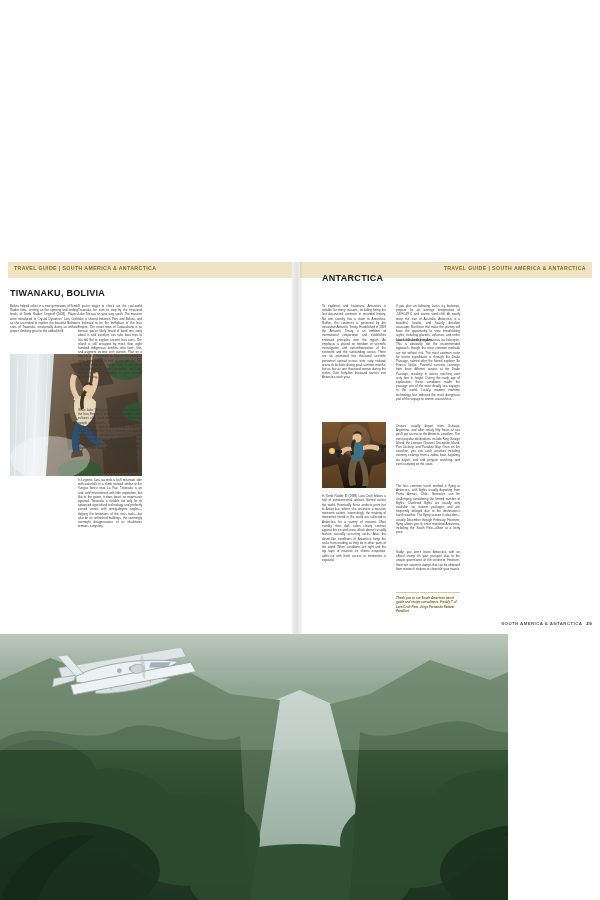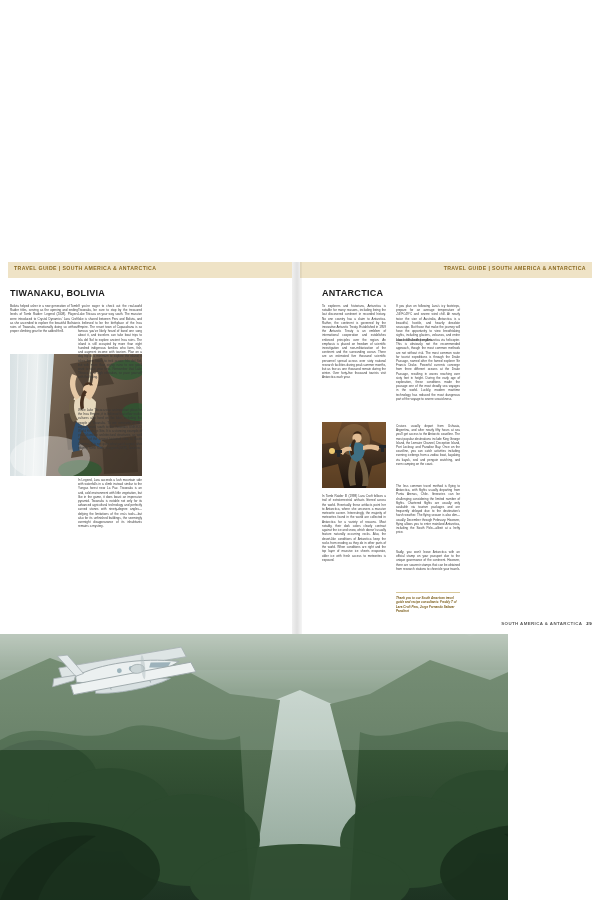--- a/index.html
+++ b/index.html
@@ -215,21 +215,21 @@
           <path d="M16,-2 C17,-7 24,-7 25,-2 C24,-4 17,-4 16,-2 Z" fill="#46301f"></path>
           <path d="M16,2 C12,8 11,16 13,22 L16,20 C15,14 16,8 19,4 Z" fill="#46301f"></path>
         </g>
       </svg>
     </div>
 
     <div class="col" style="left:78px;top:42px;width:64px;">If you're eager to check out the real-world Tiwanaku, be sure to stop by the treasured Lake Titicaca on your way south. The massive lake is shared between Peru and Bolivia, and is believed to be the birthplace of the Inca Empire. The resort town of Copacabana is so famous you've likely heard of band one song about it, and travelers can take boat trips to Isla del Sol to explore ancient Inca ruins. The island is still occupied by more than eight hundred indigenous families who farm, fish, and augment income with tourism. Plan on a day trip at a minimum to explore the island; it takes three hours to trek across Isla del Sol, but with more than eighty ruins to see you'll want to take your time. Remember that Lake Titicaca is at high elevation, so pace yourself with the hiking.</div>
     <div class="col" style="left:78px;top:146px;width:64px;">While Lake Titicaca was an important place for the Inca Empire, it is believed that other earlier cultures also lived on the lake, including the people of Tiwanaku. To see remnants of their capital, travel south to the Tiwanaku UNESCO World Heritage Site. It is a stunning example of pre-Columbian architectural structures, as well as one of the largest historical sites in South America. It is not quite what you'd expect after playing Tomb Raider: Legend (2008), however.</div>
     <div class="col" style="left:78px;top:216px;width:64px;">In Legend, Lara ascends a lush mountain side with waterfalls in a climb instead similar to the Yungas forest near La Paz. Tiwanaku is an arid, cold environment with little vegetation, but like in the game, it does boast an impressive pyramid. Tiwanaku is notable not only for its advanced agricultural technology and perfectly carved stones with ninety-degree angles—defying the limitations of the era's tools—but also for its unfinished buildings, the seemingly overnight disappearance of its inhabitants remains a mystery.</div>
 
-    <h2 class="title" style="left:322px;top:26px;">ANTARCTICA</h2>
+    <h2 class="title" style="left:322px;top:11px;">ANTARCTICA</h2>
 
     <div class="col" style="left:322px;top:42px;width:64px;">To explorers and historians, Antarctica is notable for many reasons, including being the last discovered continent in recorded history. No one country has a claim to Antarctica. Rather, the continent is governed by the innovative Antarctic Treaty. Established in 1959 the Antarctic Treaty is an emblem of international cooperation and establishes enforced principles over the region. An emphasis is placed on freedom of scientific investigation and non-militarization of the continent and the surrounding ocean. There are an estimated five thousand scientific personnel spread across over sixty national research facilities during peak summer months, but as few as one thousand remain during the winter. Over forty-five thousand tourists visit Antarctica each year.</div>
 
     <div class="photo" style="left:322px;top:160px;width:64px;height:66px;">
       <svg width="64" height="66" viewBox="0 0 64 66" xmlns="http://www.w3.org/2000/svg">
         <defs>
           <linearGradient id="caveG" x1="0" y1="0" x2="0" y2="1">
             <stop offset="0%" stop-color="#6a4a2e"></stop>
             <stop offset="60%" stop-color="#3a2a1c"></stop>
             <stop offset="100%" stop-color="#1c1410"></stop>

